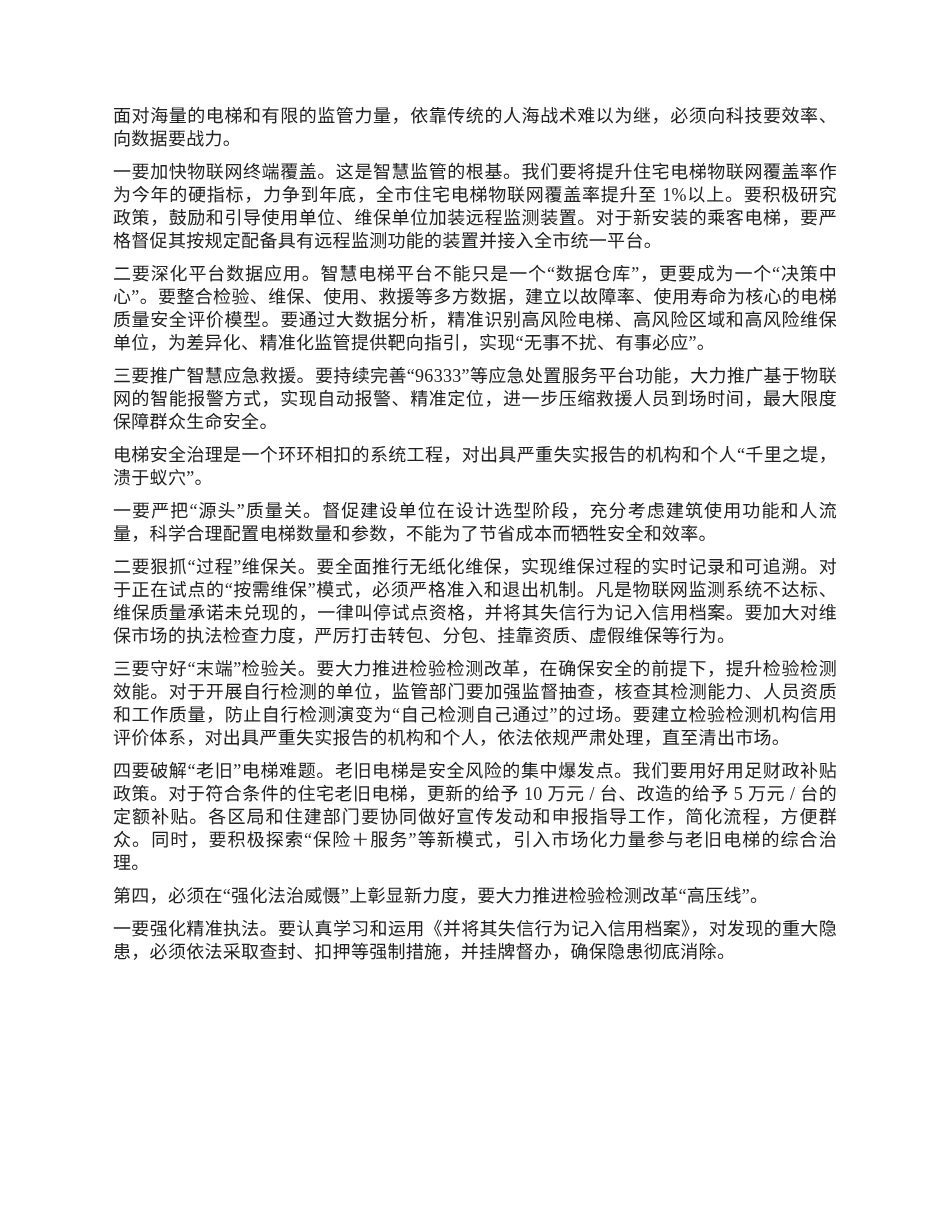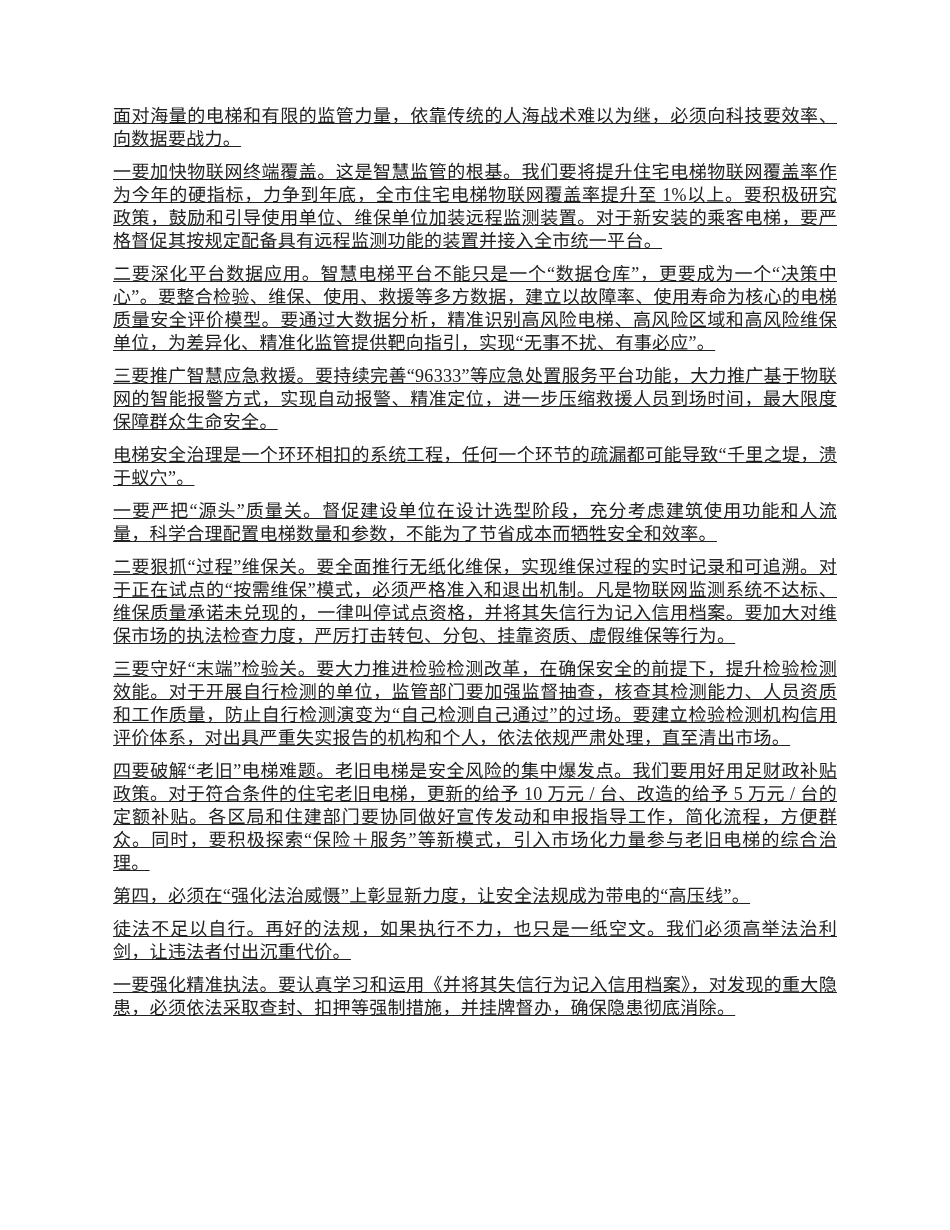--- a/index.html
+++ b/index.html
@@ -22,32 +22,30 @@
   }
   .page p {
     margin: 0 0 10px 0;
     font-size: 18px;
     line-height: 23px;
     color: #212121;
     text-align: justify;
     text-justify: inter-ideograph;
     word-break: break-all;
     letter-spacing: 0.3px;
-    text-decoration: underline;
   }
 </style>
 </head>
 <body>
 
 <div class="page">
   <p>面对海量的电梯和有限的监管力量，依靠传统的人海战术难以为继，必须向科技要效率、向数据要战力。</p>
   <p>一要加快物联网终端覆盖。这是智慧监管的根基。我们要将提升住宅电梯物联网覆盖率作为今年的硬指标，力争到年底，全市住宅电梯物联网覆盖率提升至 1%以上。要积极研究政策，鼓励和引导使用单位、维保单位加装远程监测装置。对于新安装的乘客电梯，要严格督促其按规定配备具有远程监测功能的装置并接入全市统一平台。</p>
   <p>二要深化平台数据应用。智慧电梯平台不能只是一个“数据仓库”，更要成为一个“决策中心”。要整合检验、维保、使用、救援等多方数据，建立以故障率、使用寿命为核心的电梯质量安全评价模型。要通过大数据分析，精准识别高风险电梯、高风险区域和高风险维保单位，为差异化、精准化监管提供靶向指引，实现“无事不扰、有事必应”。</p>
   <p>三要推广智慧应急救援。要持续完善“96333”等应急处置服务平台功能，大力推广基于物联网的智能报警方式，实现自动报警、精准定位，进一步压缩救援人员到场时间，最大限度保障群众生命安全。</p>
-  <p>电梯安全治理是一个环环相扣的系统工程，任何一个环节的疏漏都可能导致“千里之堤，溃于蚁穴”。</p>
+  <p>电梯安全治理是一个环环相扣的系统工程，对出具严重失实报告的机构和个人“千里之堤，溃于蚁穴”。</p>
   <p>一要严把“源头”质量关。督促建设单位在设计选型阶段，充分考虑建筑使用功能和人流量，科学合理配置电梯数量和参数，不能为了节省成本而牺牲安全和效率。</p>
   <p>二要狠抓“过程”维保关。要全面推行无纸化维保，实现维保过程的实时记录和可追溯。对于正在试点的“按需维保”模式，必须严格准入和退出机制。凡是物联网监测系统不达标、维保质量承诺未兑现的，一律叫停试点资格，并将其失信行为记入信用档案。要加大对维保市场的执法检查力度，严厉打击转包、分包、挂靠资质、虚假维保等行为。</p>
   <p>三要守好“末端”检验关。要大力推进检验检测改革，在确保安全的前提下，提升检验检测效能。对于开展自行检测的单位，监管部门要加强监督抽查，核查其检测能力、人员资质和工作质量，防止自行检测演变为“自己检测自己通过”的过场。要建立检验检测机构信用评价体系，对出具严重失实报告的机构和个人，依法依规严肃处理，直至清出市场。</p>
   <p>四要破解“老旧”电梯难题。老旧电梯是安全风险的集中爆发点。我们要用好用足财政补贴政策。对于符合条件的住宅老旧电梯，更新的给予 10 万元 / 台、改造的给予 5 万元 / 台的定额补贴。各区局和住建部门要协同做好宣传发动和申报指导工作，简化流程，方便群众。同时，要积极探索“保险＋服务”等新模式，引入市场化力量参与老旧电梯的综合治理。</p>
-  <p>第四，必须在“强化法治威慑”上彰显新力度，让安全法规成为带电的“高压线”。</p>
-  <p>徒法不足以自行。再好的法规，如果执行不力，也只是一纸空文。我们必须高举法治利剑，让违法者付出沉重代价。</p>
+  <p>第四，必须在“强化法治威慑”上彰显新力度，要大力推进检验检测改革“高压线”。</p>
   <p>一要强化精准执法。要认真学习和运用《并将其失信行为记入信用档案》，对发现的重大隐患，必须依法采取查封、扣押等强制措施，并挂牌督办，确保隐患彻底消除。</p>
 </div>
 
 </body></html>

